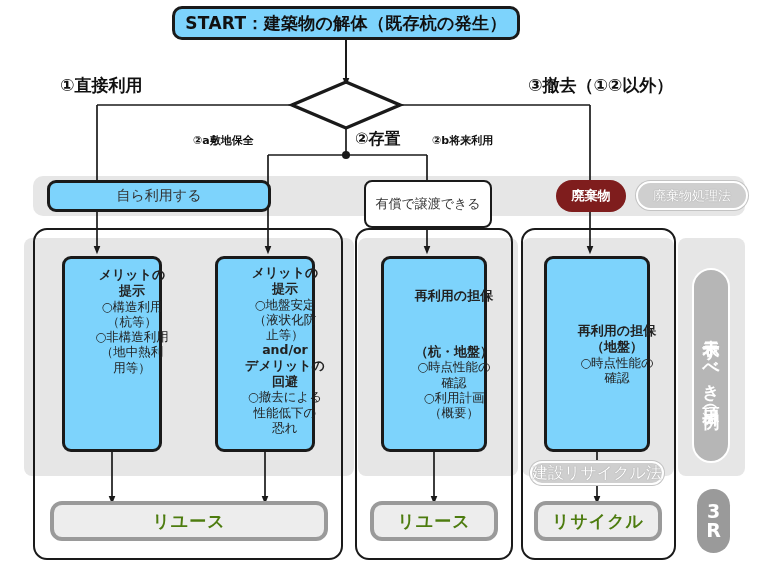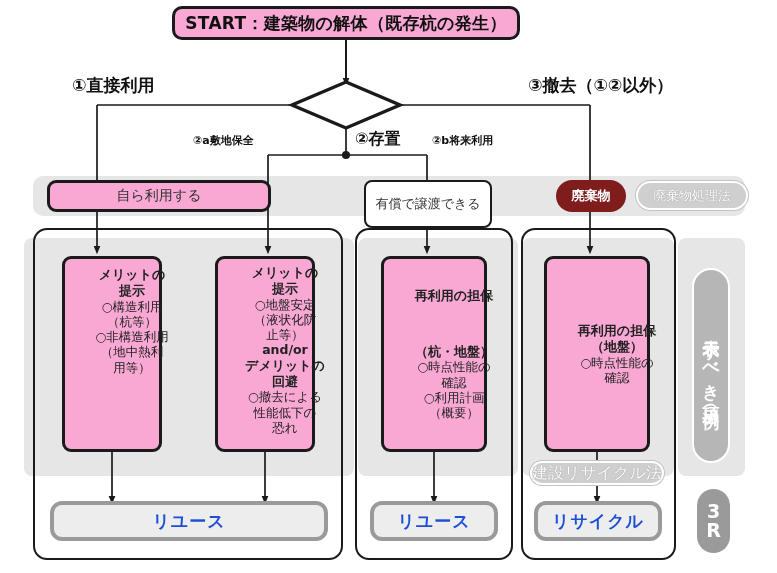--- a/index.html
+++ b/index.html
@@ -18,21 +18,21 @@
   .abs{position:absolute;box-sizing:border-box;}
 
   
   .band{
     background:#e6e6e6;
     border-radius:10px;
   }
 
   
   .kbox{
-    background:#f9a8d4;
+    background:#7dd3fc;
     border:3px solid #1a1a1a;
     border-radius:9px;
     display:flex;
     align-items:center;
     justify-content:center;
     text-align:center;
   }
   .kbox-thin{
     background:#fff;
     border:2.5px solid #1a1a1a;
@@ -50,21 +50,21 @@
   }
 
   
   .t-start{font-size:17px;font-weight:bold;letter-spacing:.3px;}
   .t-branch{font-size:17px;font-weight:bold;}
   .t-sub{font-size:11px;font-weight:bold;}
   .t-mid{font-size:16px;font-weight:bold;}
   .t-box{font-size:14px;color:#333;}
   .t-dark{font-size:13px;font-weight:bold;color:#fff;}
   .t-col{font-size:12.5px;line-height:1.22;color:#222;padding-left:40px;}
-  .t-res{font-size:17px;font-weight:bold;color:#1d4ed8;letter-spacing:1px;}
+  .t-res{font-size:17px;font-weight:bold;color:#4d7c0f;letter-spacing:1px;}
 
   
   .chip-dark{
     background:#7f1d1d;
     border-radius:16px;
     display:flex;align-items:center;justify-content:center;
     color:#fff;
   }
   
   .chip-law{
@@ -162,21 +162,21 @@
     </g>
 
     <polygon points="346,82 400,105 346,128 292,105" fill="#ffffff" stroke="#1a1a1a" stroke-width="3.4"></polygon>
   </svg>
 
   <div class="abs kbox t-start" style="left:172px;top:6px;width:348px;height:34px;border-width:3.4px;border-radius:10px;">
     <span>START：建築物の解体（既存杭の発生）</span>
   </div>
 
 
-  <div class="abs t-branch" style="left:72px;top:74px;">
+  <div class="abs t-branch" style="left:60px;top:74px;">
     <span>①直接利用</span>
   </div>
   <div class="abs t-branch" style="left:528px;top:74px;">
     <span>③撤去（①②以外）</span>
   </div>
   <div class="abs t-mid" style="left:355px;top:129px;">
     <span>②存置</span>
   </div>
   <div class="abs t-sub" style="left:193px;top:133px;">
     <span>②a敷地保全</span>

